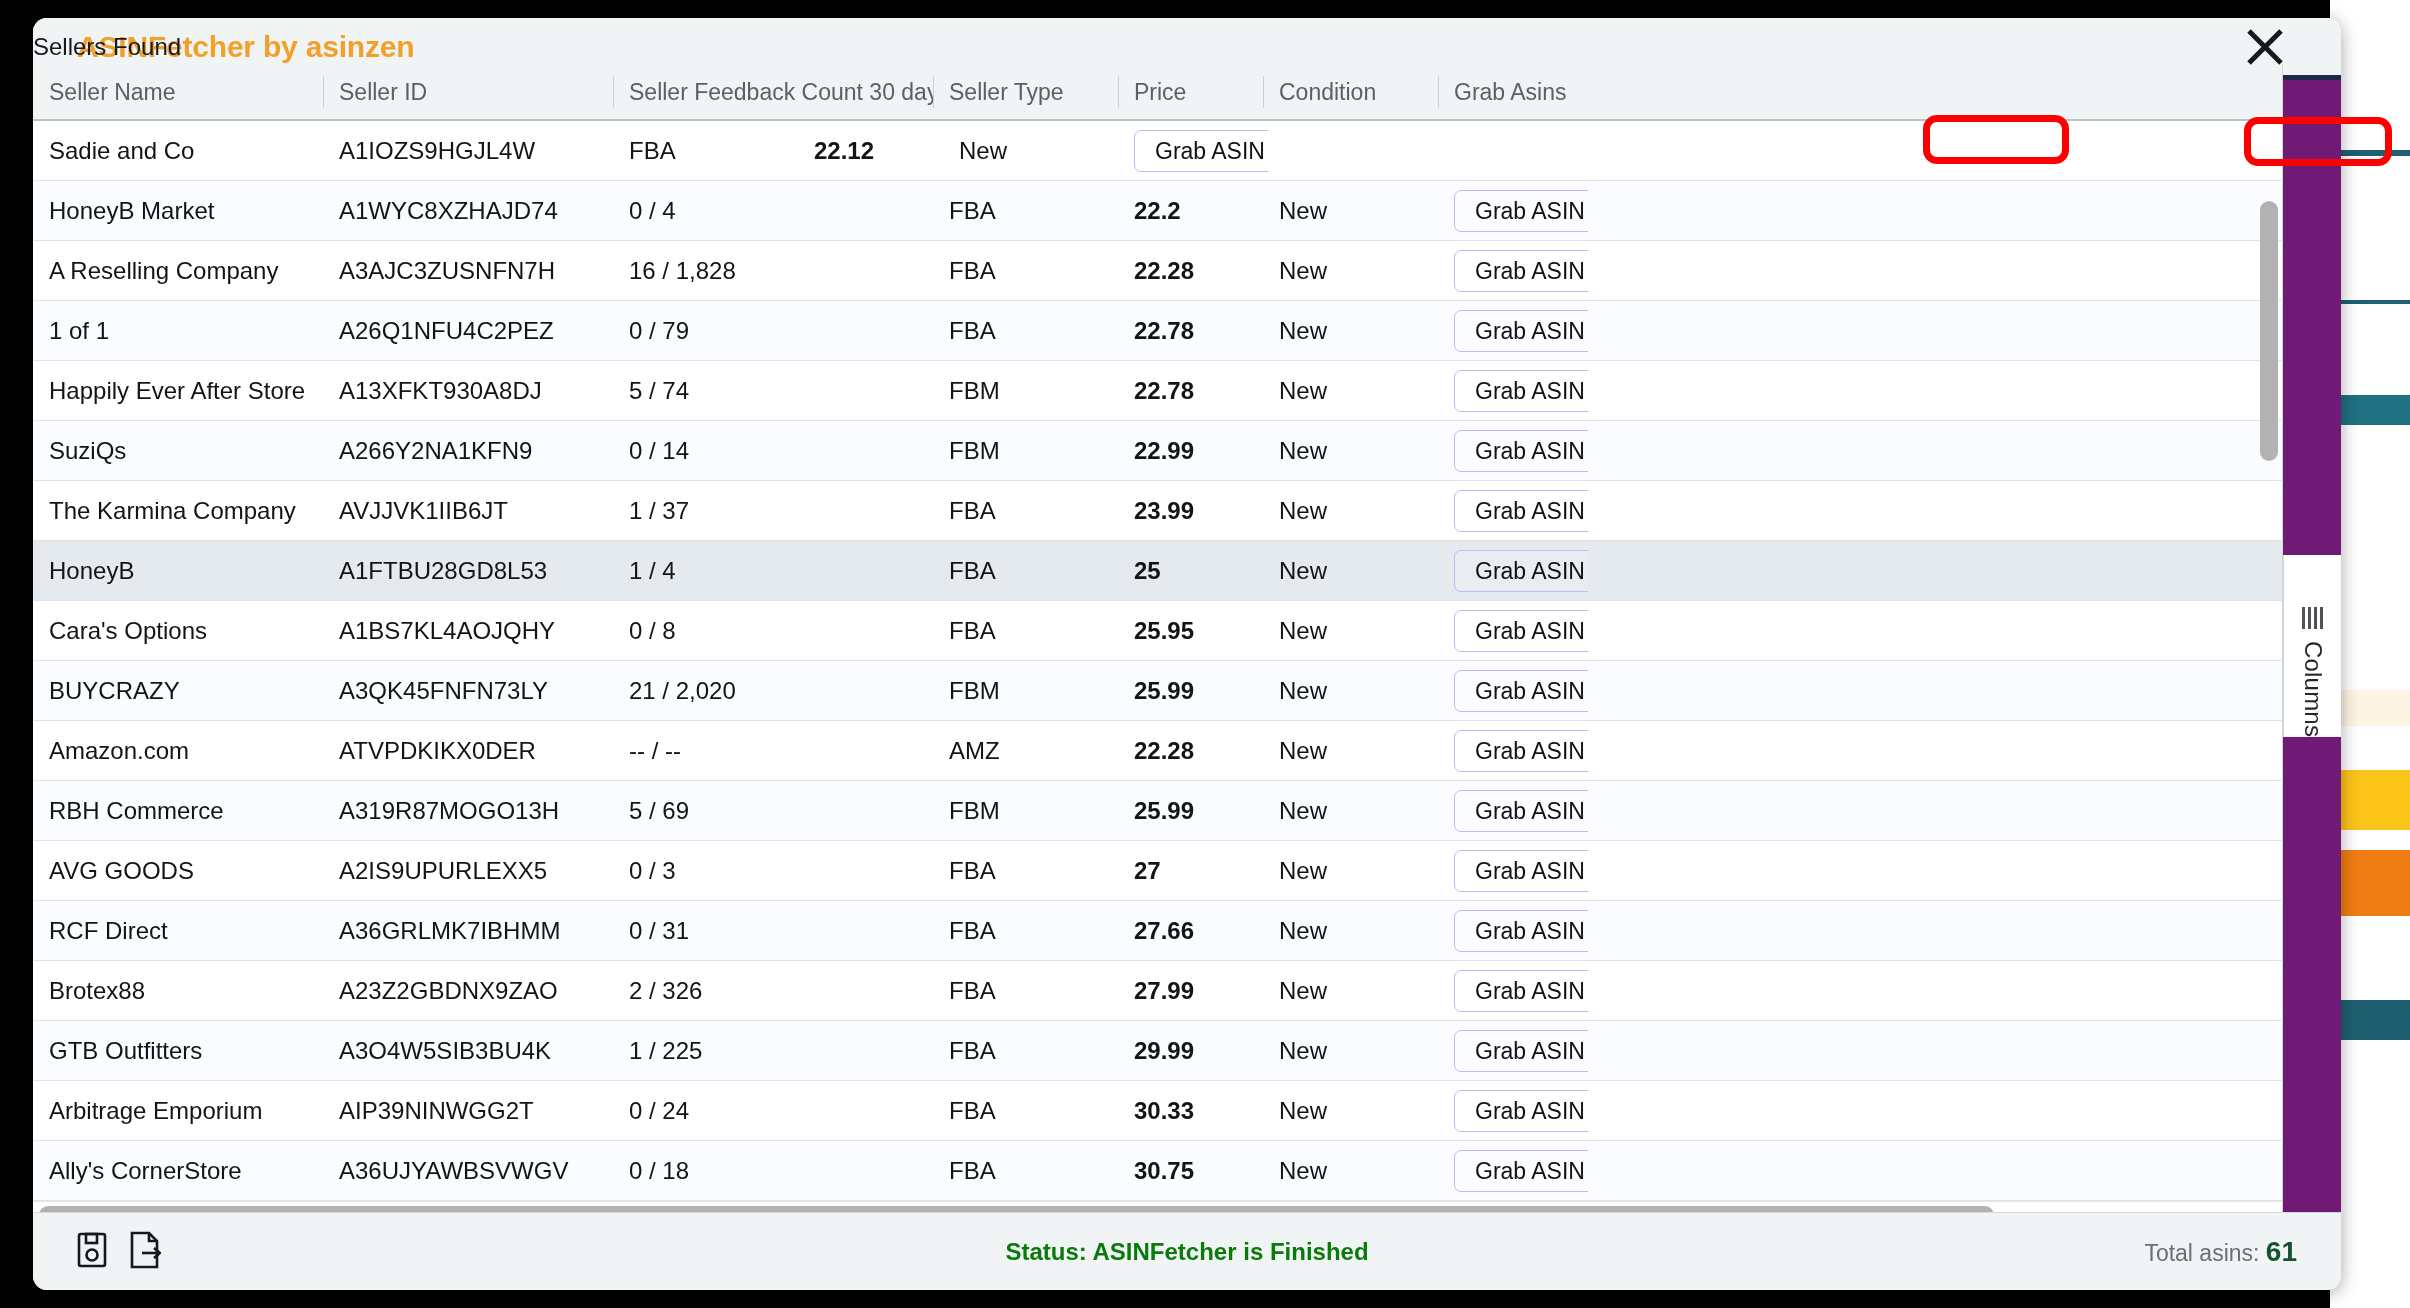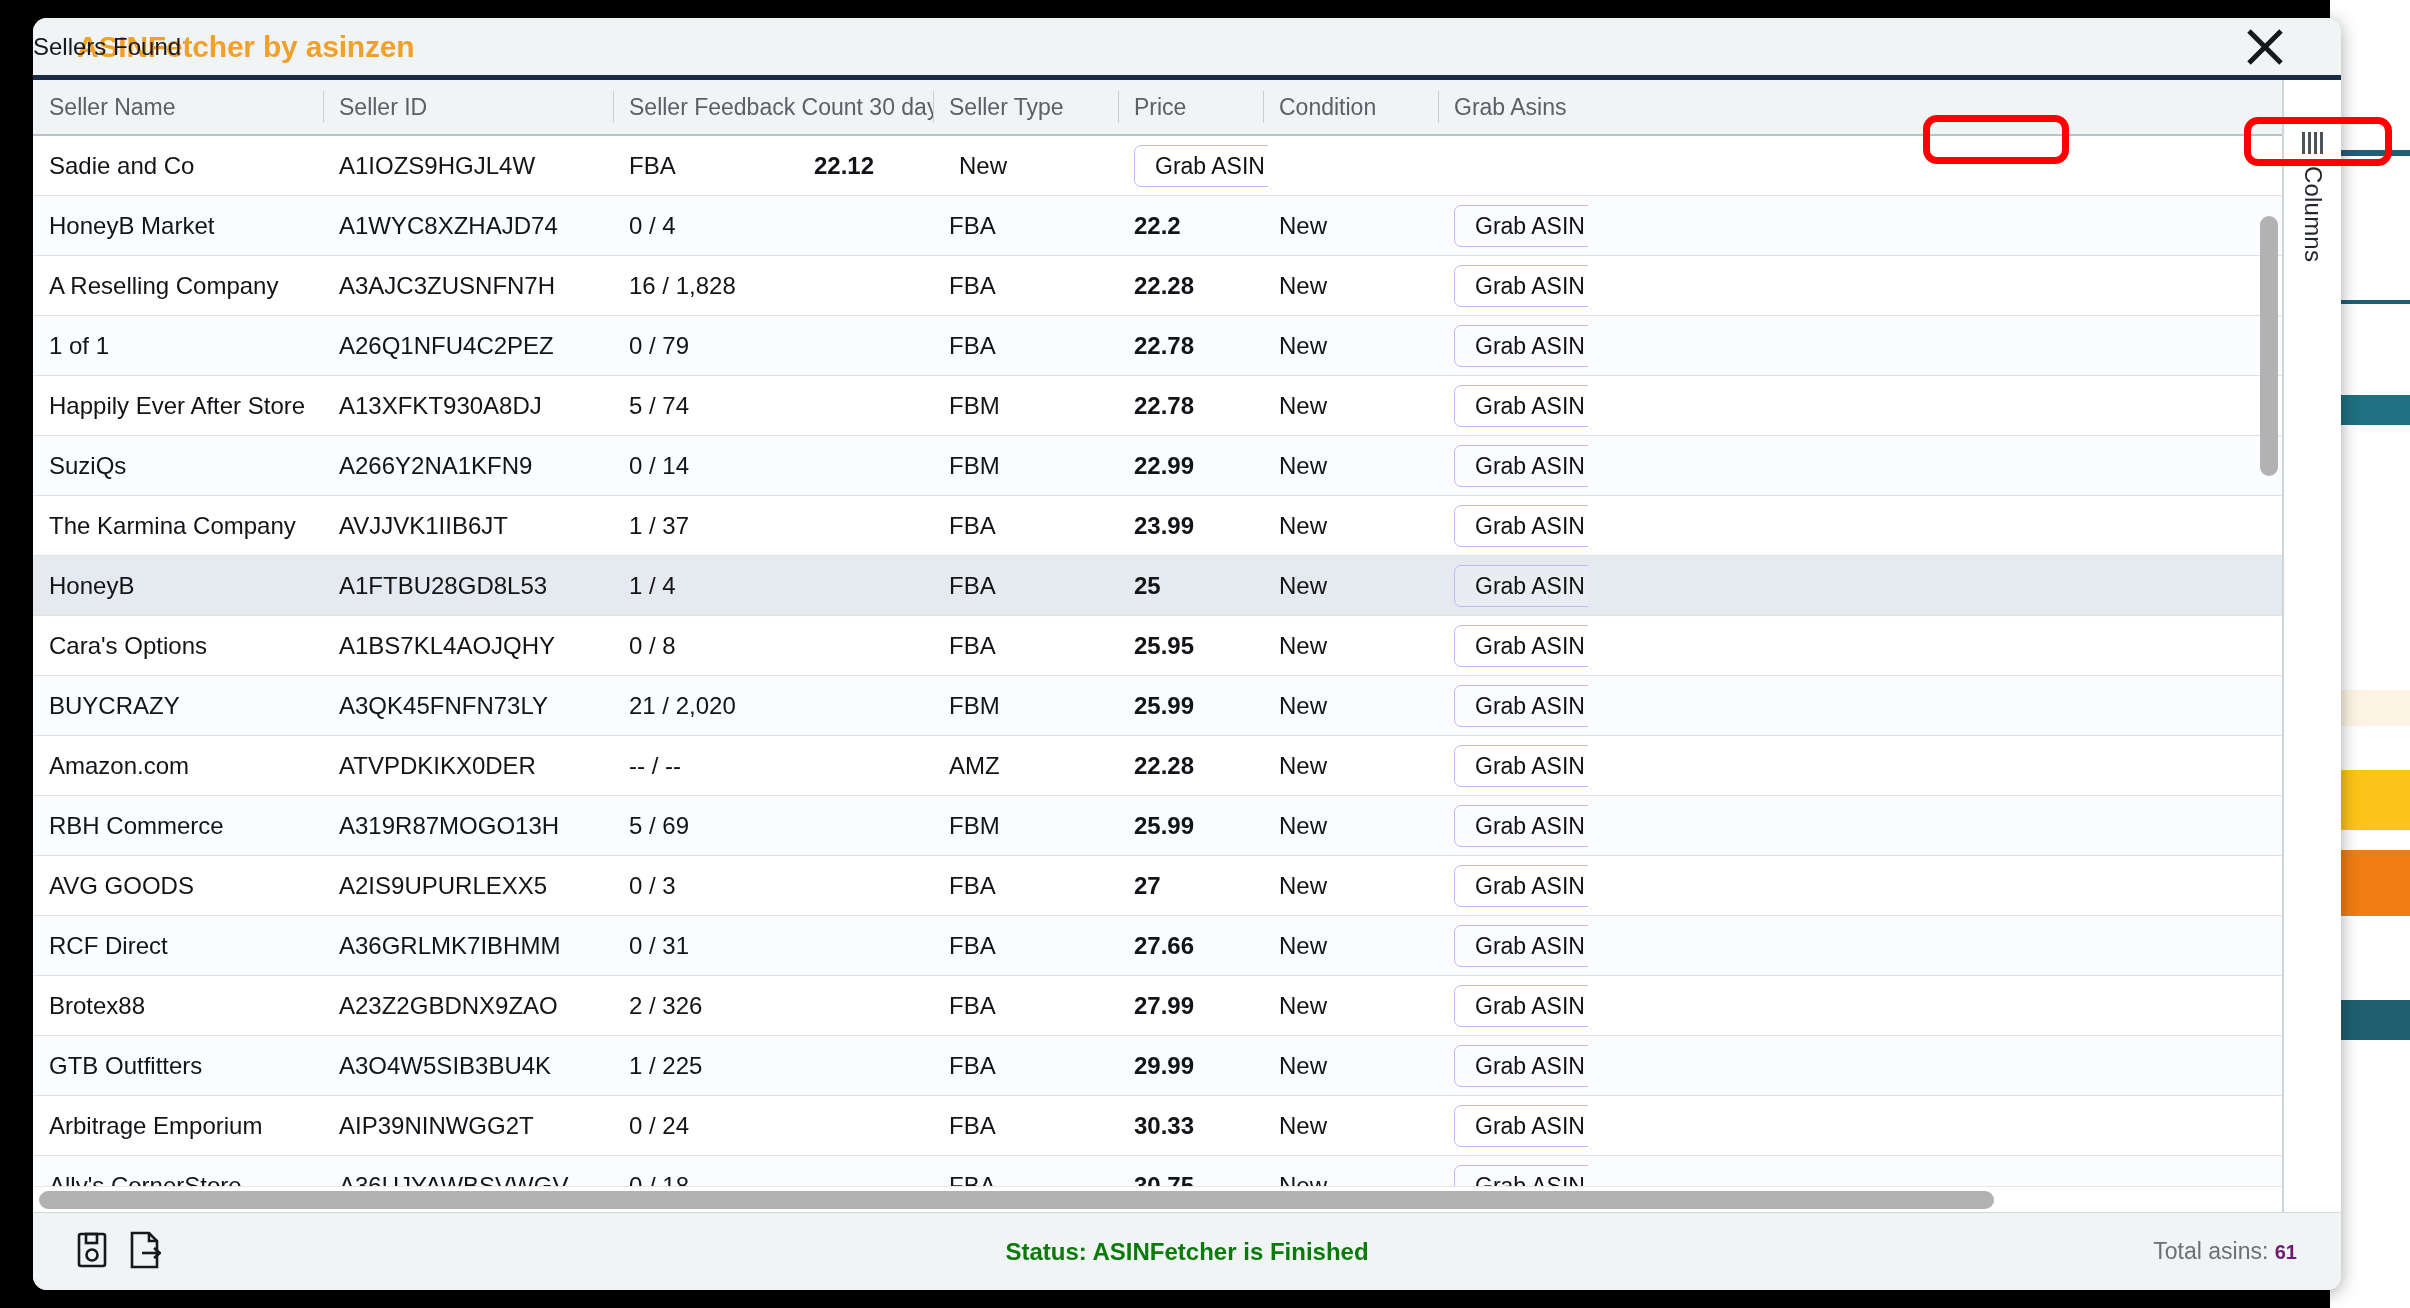--- a/index.html
+++ b/index.html
@@ -73,20 +73,21 @@
   }
   .close-btn svg { display:block; }
 
   
   .body-wrap {
     flex: 1 1 auto;
     display: flex;
     min-height: 0;
     position: relative;
     background: #701a75;
+    align-items: center;
   }
   .table-region {
     flex: 1 1 auto;
     position: relative;
     min-width: 0;
     background: #ffffff;
     display: flex;
     flex-direction: column;
     border-right: 1px solid #cfd6da;
   }
@@ -259,21 +260,21 @@
     font-weight: bold;
     color: #0a7a0a;
     pointer-events: none;
   }
   .totals {
     margin-left: auto;
     font-size: 23px;
     color: #6a7076;
     z-index: 2;
   }
-  .totals b { color: #701a75; font-size: 20px; }
+  .totals b { color: #14532d; font-size: 28px; }
 
   
   .annot {
     position: absolute;
     border: 7px solid #ff0000;
     border-radius: 14px;
     pointer-events: none;
     z-index: 40;
   }
   .annot-type { left: 1923px; top: 115px; width: 146px; height: 49px; }

